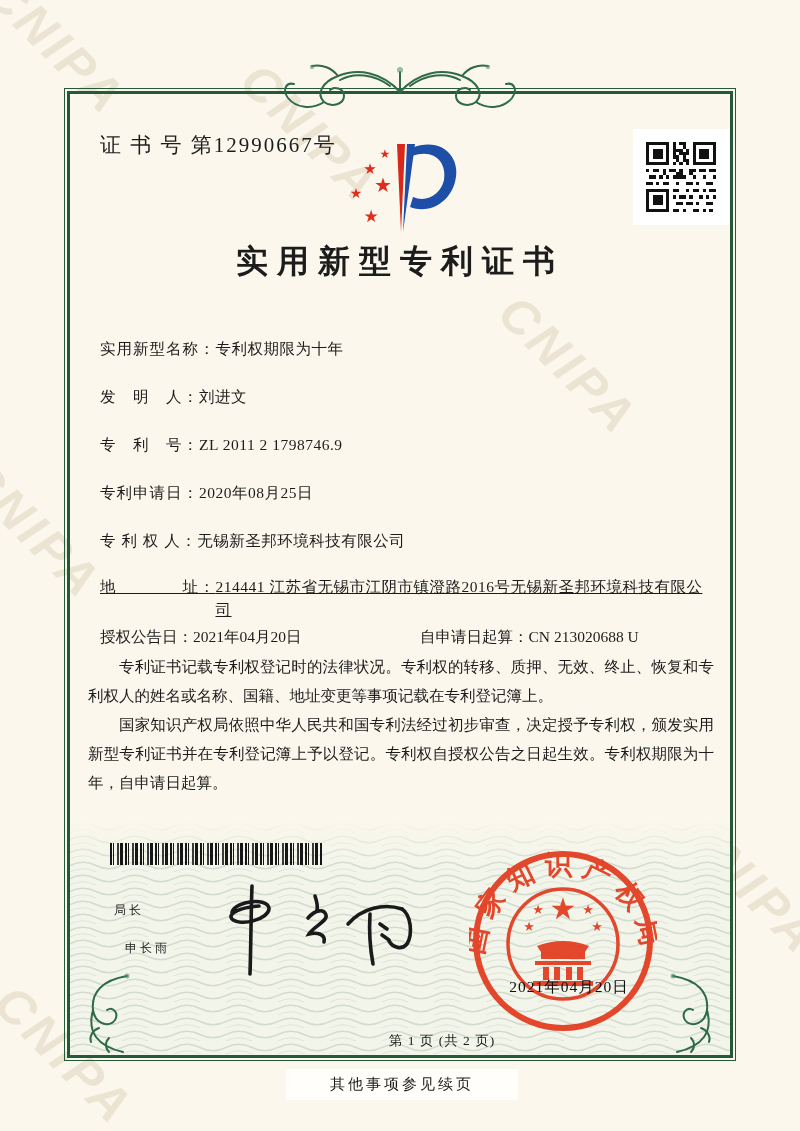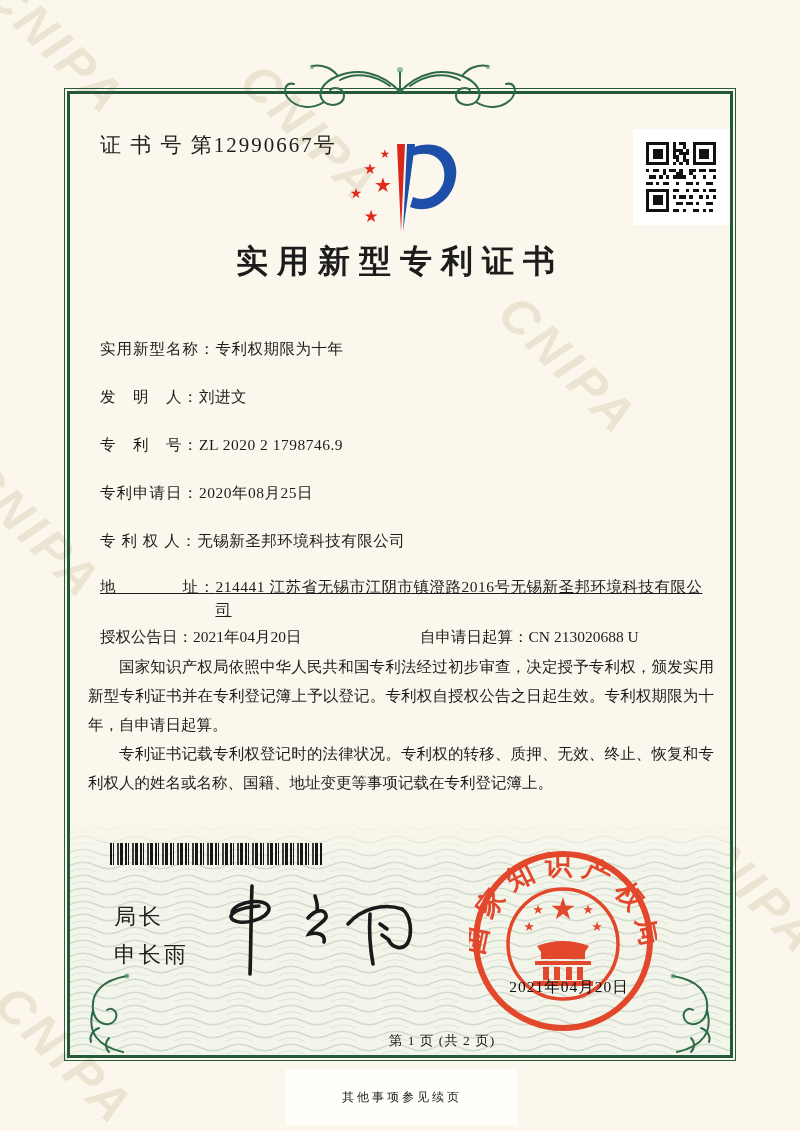--- a/index.html
+++ b/index.html
@@ -54,34 +54,34 @@
   
   .barcode{position:absolute;left:110px;top:843px;width:212px;height:22px;z-index:5;
     background:repeating-linear-gradient(90deg,
       #161616 0 2px,transparent 2px 3px,
       #161616 3px 4px,transparent 4px 7px,
       #3a3a3a 7px 9px,transparent 9px 10px,
       #161616 10px 13px,transparent 13px 15px);}
   
   .commissioner{position:absolute;left:114px;z-index:5;
     font-family:Liberation Serif, serif;
-    font-size:22px;letter-spacing:3px;color:#222;}
+    font-size:12px;letter-spacing:3px;color:#222;}
   .c-label{top:902px;}
-  .c-name{top:940px;}
+  .c-name{top:940px;margin-left:11px;}
   .signature{position:absolute;left:212px;top:876px;z-index:6;}
   
   .seal{position:absolute;left:469px;top:847px;z-index:5;opacity:0.93;}
   .seal-date{position:absolute;left:489px;top:977px;width:160px;text-align:center;z-index:7;
     font-size:15.5px;letter-spacing:1px;color:#101010;}
   
   .page-footer{position:absolute;left:0;top:1032px;width:100%;text-align:center;
     font-size:13.5px;letter-spacing:1px;z-index:5;padding-left:42px;}
-  .cont-note{position:absolute;left:286px;top:1069px;width:232px;height:56px;background:#fffefb;
+  .cont-note{position:absolute;left:286px;top:1069px;width:232px;height:31px;background:#fffefb;
     display:flex;align-items:center;justify-content:center;z-index:5;
-    font-size:12px;letter-spacing:3px;}
+    font-size:15px;letter-spacing:3px;}
 </style>
 </head>
 <body>
 
 <div class="page">
 
   <div class="wm" style="left:-30px;top:16px;">CNIPA</div>
   <div class="wm" style="left:224px;top:104px;">CNIPA</div>
   <div class="wm" style="left:482px;top:336px;">CNIPA</div>
   <div class="wm" style="left:-54px;top:500px;">CNIPA</div>
@@ -189,43 +189,43 @@
     <div class="row r0">
       <span class="lab">实用新型名称：</span>
         <span class="val">专利权期限为十年</span>
     </div>
     <div class="row r1">
       <span class="lab">发　明　人：</span>
         <span class="val">刘进文</span>
     </div>
     <div class="row r2">
       <span class="lab">专　利　号：</span>
-        <span class="val">ZL 2020 2 1798746.9</span>
+        <span class="val">ZL 2011 2 1798746.9</span>
     </div>
     <div class="row r3">
       <span class="lab">专利申请日：</span>
         <span class="val">2020年08月25日</span>
     </div>
     <div class="row r4">
       <span class="lab">专 利 权 人：</span>
         <span class="val">无锡新圣邦环境科技有限公司</span>
     </div>
     <div class="row r5">
       <span class="lab">地　　　　址：</span>
         <span class="val">214441 江苏省无锡市江阴市镇澄路2016号无锡新圣邦环境科技有限公司</span>
     </div>
     <div class="grant-row">
       <span class="lab">授权公告日：</span><span>2021年04月20日</span>
       <span class="grant-no"><span class="lab">自申请日起算：</span><span>CN 213020688 U</span></span>
     </div>
   </div>
 
   <div class="paras">
+    <p>专利证书记载专利权登记时的法律状况。专利权的转移、质押、无效、终止、恢复和专利权人的姓名或名称、国籍、地址变更等事项记载在专利登记簿上。</p>
     <p>国家知识产权局依照中华人民共和国专利法经过初步审查，决定授予专利权，颁发实用新型专利证书并在专利登记簿上予以登记。专利权自授权公告之日起生效。专利权期限为十年，自申请日起算。</p>
-    <p>专利证书记载专利权登记时的法律状况。专利权的转移、质押、无效、终止、恢复和专利权人的姓名或名称、国籍、地址变更等事项记载在专利登记簿上。</p>
   </div>
 
   <div class="barcode"></div>
 
   <div class="commissioner c-label">局长</div>
   <div class="commissioner c-name">申长雨</div>
 
   <svg class="signature" width="220" height="104" viewBox="0 0 220 104">
     <g fill="none" stroke="#1a1a1a" stroke-width="3.6" stroke-linecap="round">
       <path d="M40 10 C39 34 39 68 38 98"></path>

